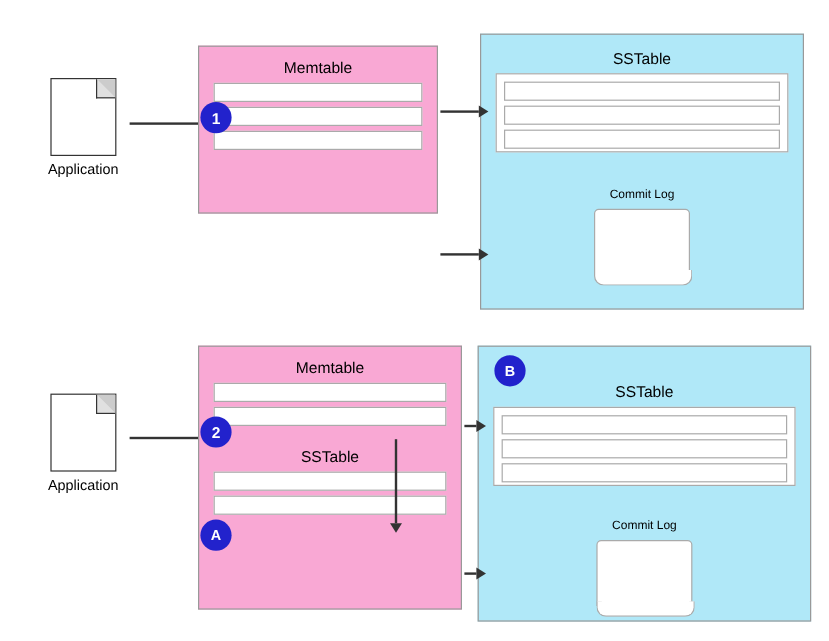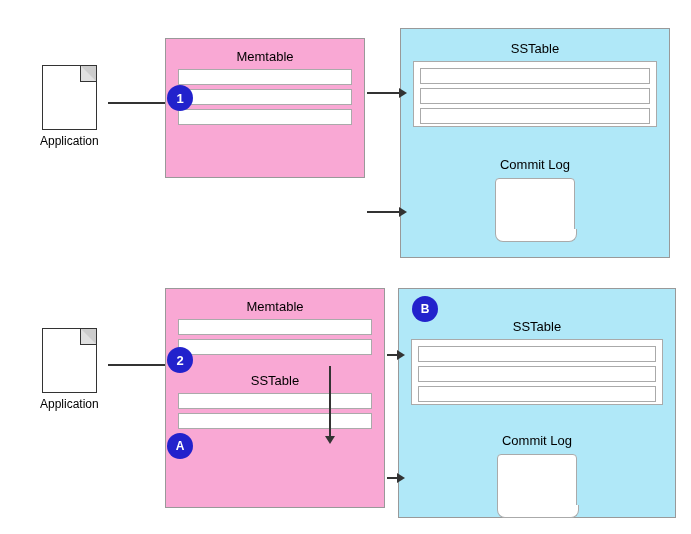--- a/index.html
+++ b/index.html
@@ -193,21 +193,21 @@
       border-radius: 0 0 8px 8px;
     }
 
     .commit-log-container {
       display: flex;
       flex-direction: column;
       align-items: center;
     }
 
     .commit-log-label {
-      font-size: 13px;
+      font-size: 10px;
       margin-bottom: 6px;
     }
   </style>
 </head>
 <body>
 
 <div class="diagram-container">
 
   <div class="diagram1">
 

